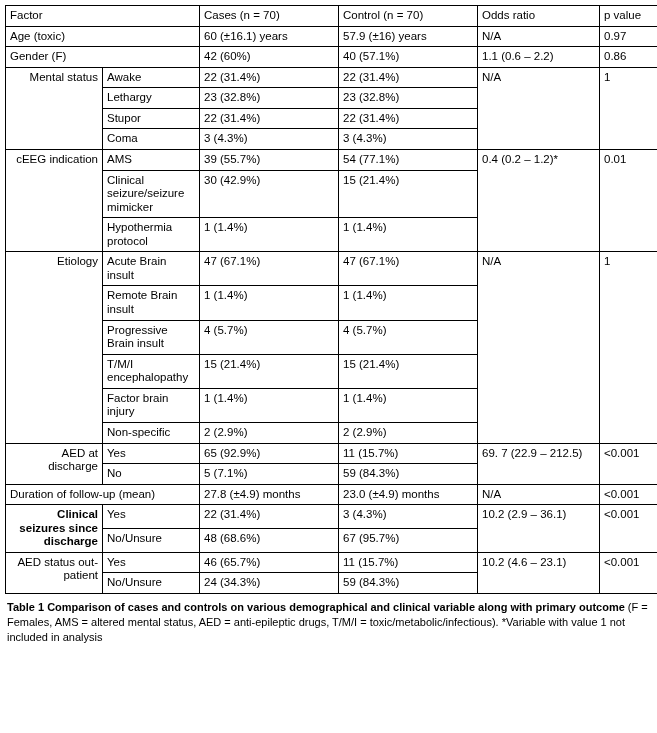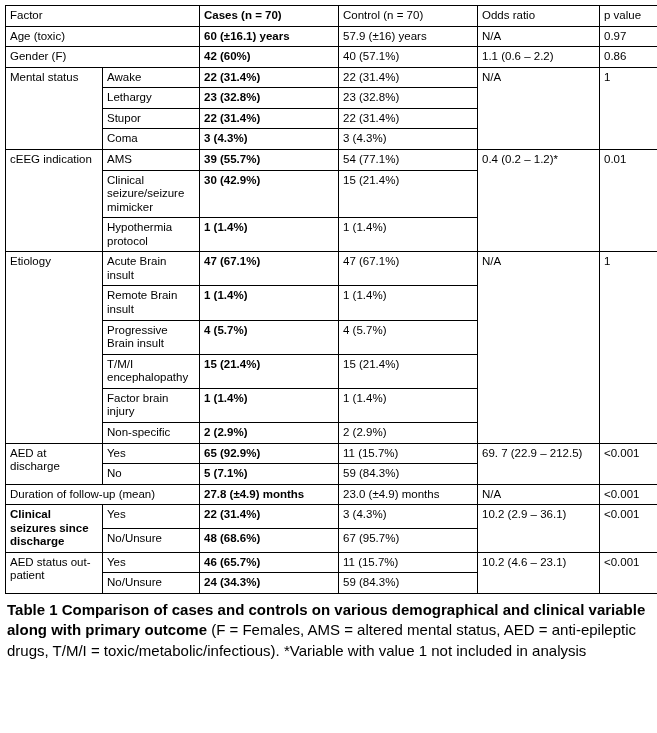--- a/index.html
+++ b/index.html
@@ -28,32 +28,32 @@
     font-size: 11.5px;
     line-height: 1.18;
   }
   table.tbl td {
     border: 1px solid #000000;
     vertical-align: top;
     padding: 3px 4px 3px 4px;
     word-wrap: break-word;
     overflow-wrap: break-word;
   }
-  td.f1 { width: 60px; }
+  td.f1 { width: 60px; text-align: right; }
   td.f2 { width: 125px; }
-  td.c1 { width: 130px; font-weight: bold; }
+  td.c1 { width: 130px; }
   td.c2 { width: 130px; }
   td.odds { width: 113px; }
   td.pval { width: 88px; }
   td.factorspan { width: 185px; }
   .bold { font-weight: bold; margin-top: 18px; }
   .caption {
     width: 646px;
     box-sizing: border-box;
-    font-size: 15px;
+    font-size: 11px;
     line-height: 1.35;
     padding: 6px 2px 0 2px;
     text-align: left;
   }
   .caption .lead {
     font-weight: bold;
   }
 </style>
 </head>
 <body>

